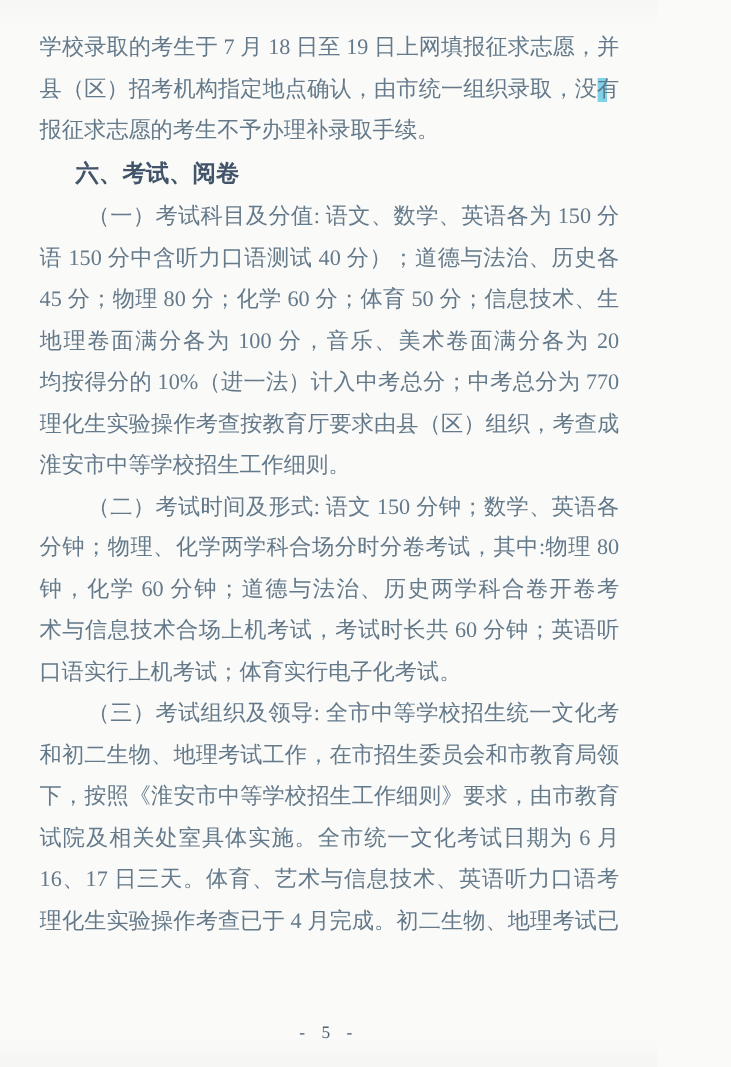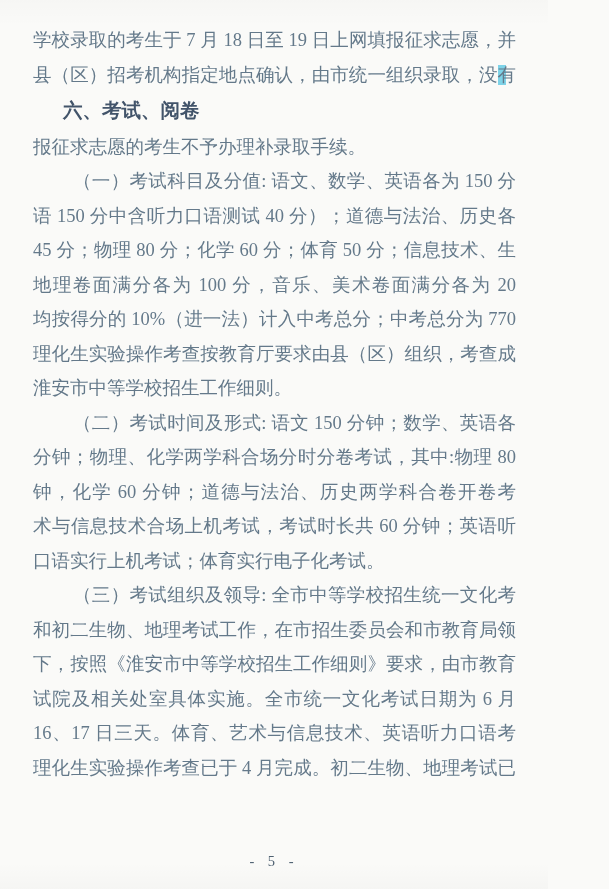--- a/index.html
+++ b/index.html
@@ -63,23 +63,23 @@
 </head>
 <body>
 
 <div class="page">
   <div class="content">
 
     <div class="line j">学校录取的考生于 7 月 18 日至 19 日上网填报征求志愿，并到</div>
 
     <div class="line j"><span>县（区）招考机构指定地点确认，由市统一组织录取，没</span><span class="cyan-mark">有</span><span>填</span></div>
 
+    <div class="line s">报征求志愿的考生不予办理补录取手续。</div>
+
     <div class="line s h hind">六、考试、阅卷</div>
-
-    <div class="line s">报征求志愿的考生不予办理补录取手续。</div>
 
     <div class="line j ind">（一）考试科目及分值: 语文、数学、英语各为 150 分（英</div>
     <div class="line j">语 150 分中含听力口语测试 40 分）；道德与法治、历史各为</div>
     <div class="line j">45 分；物理 80 分；化学 60 分；体育 50 分；信息技术、生物、</div>
     <div class="line j">地理卷面满分各为 100 分，音乐、美术卷面满分各为 20 分，</div>
     <div class="line j">均按得分的 10%（进一法）计入中考总分；中考总分为 770 分。</div>
     <div class="line j">理化生实验操作考查按教育厅要求由县（区）组织，考查成绩</div>
     <div class="line s">淮安市中等学校招生工作细则。</div>
 
     <div class="line j ind">（二）考试时间及形式: 语文 150 分钟；数学、英语各 120</div>

